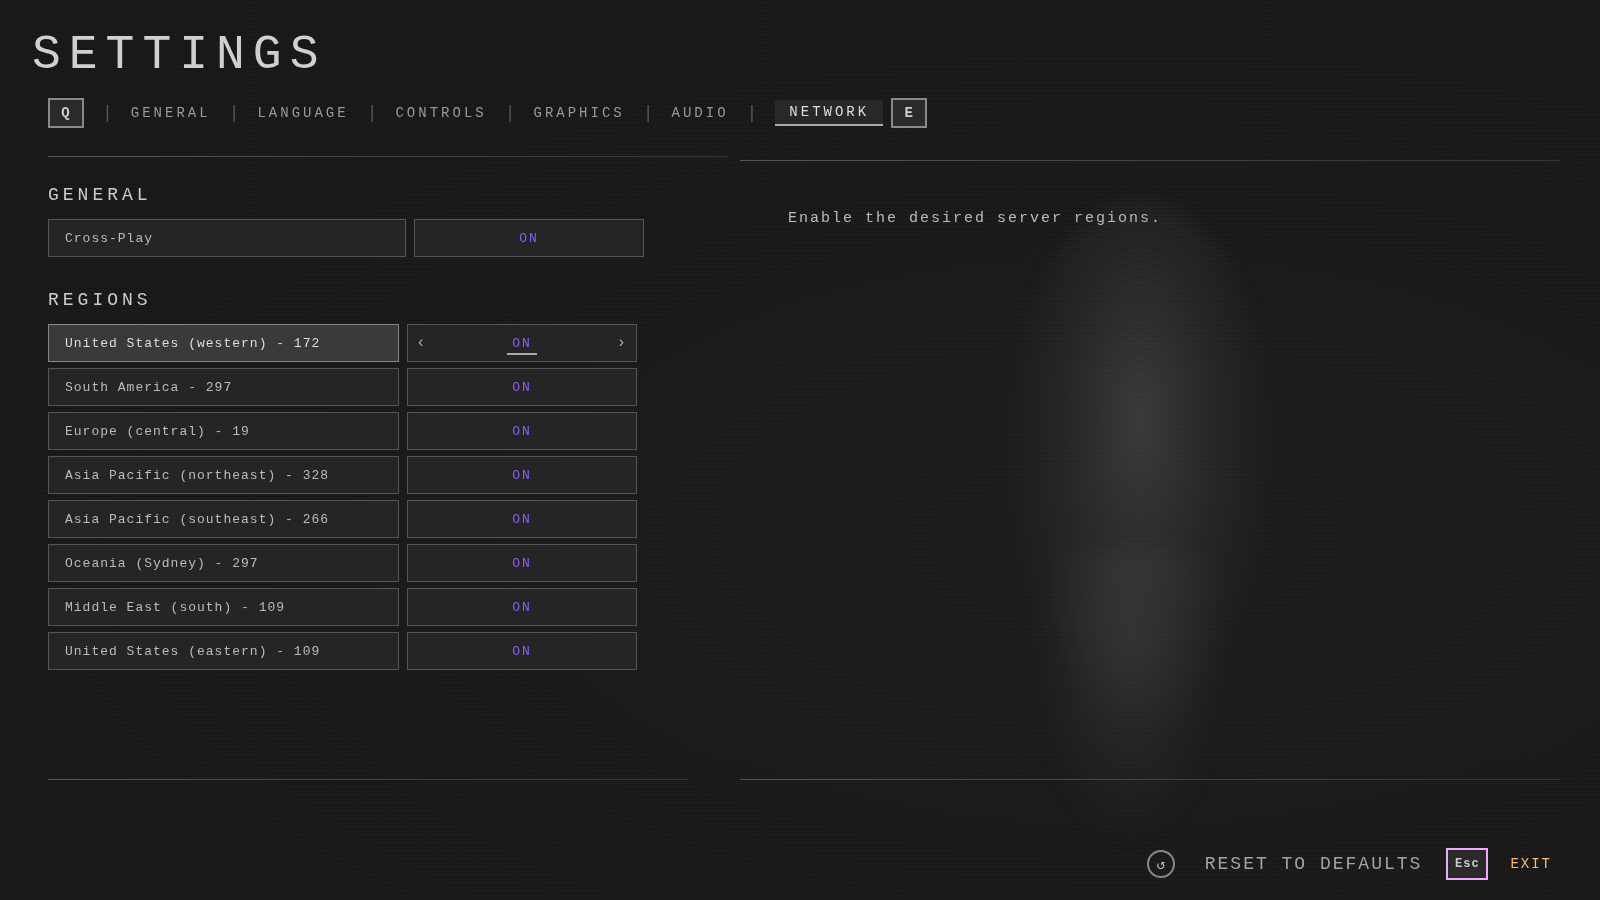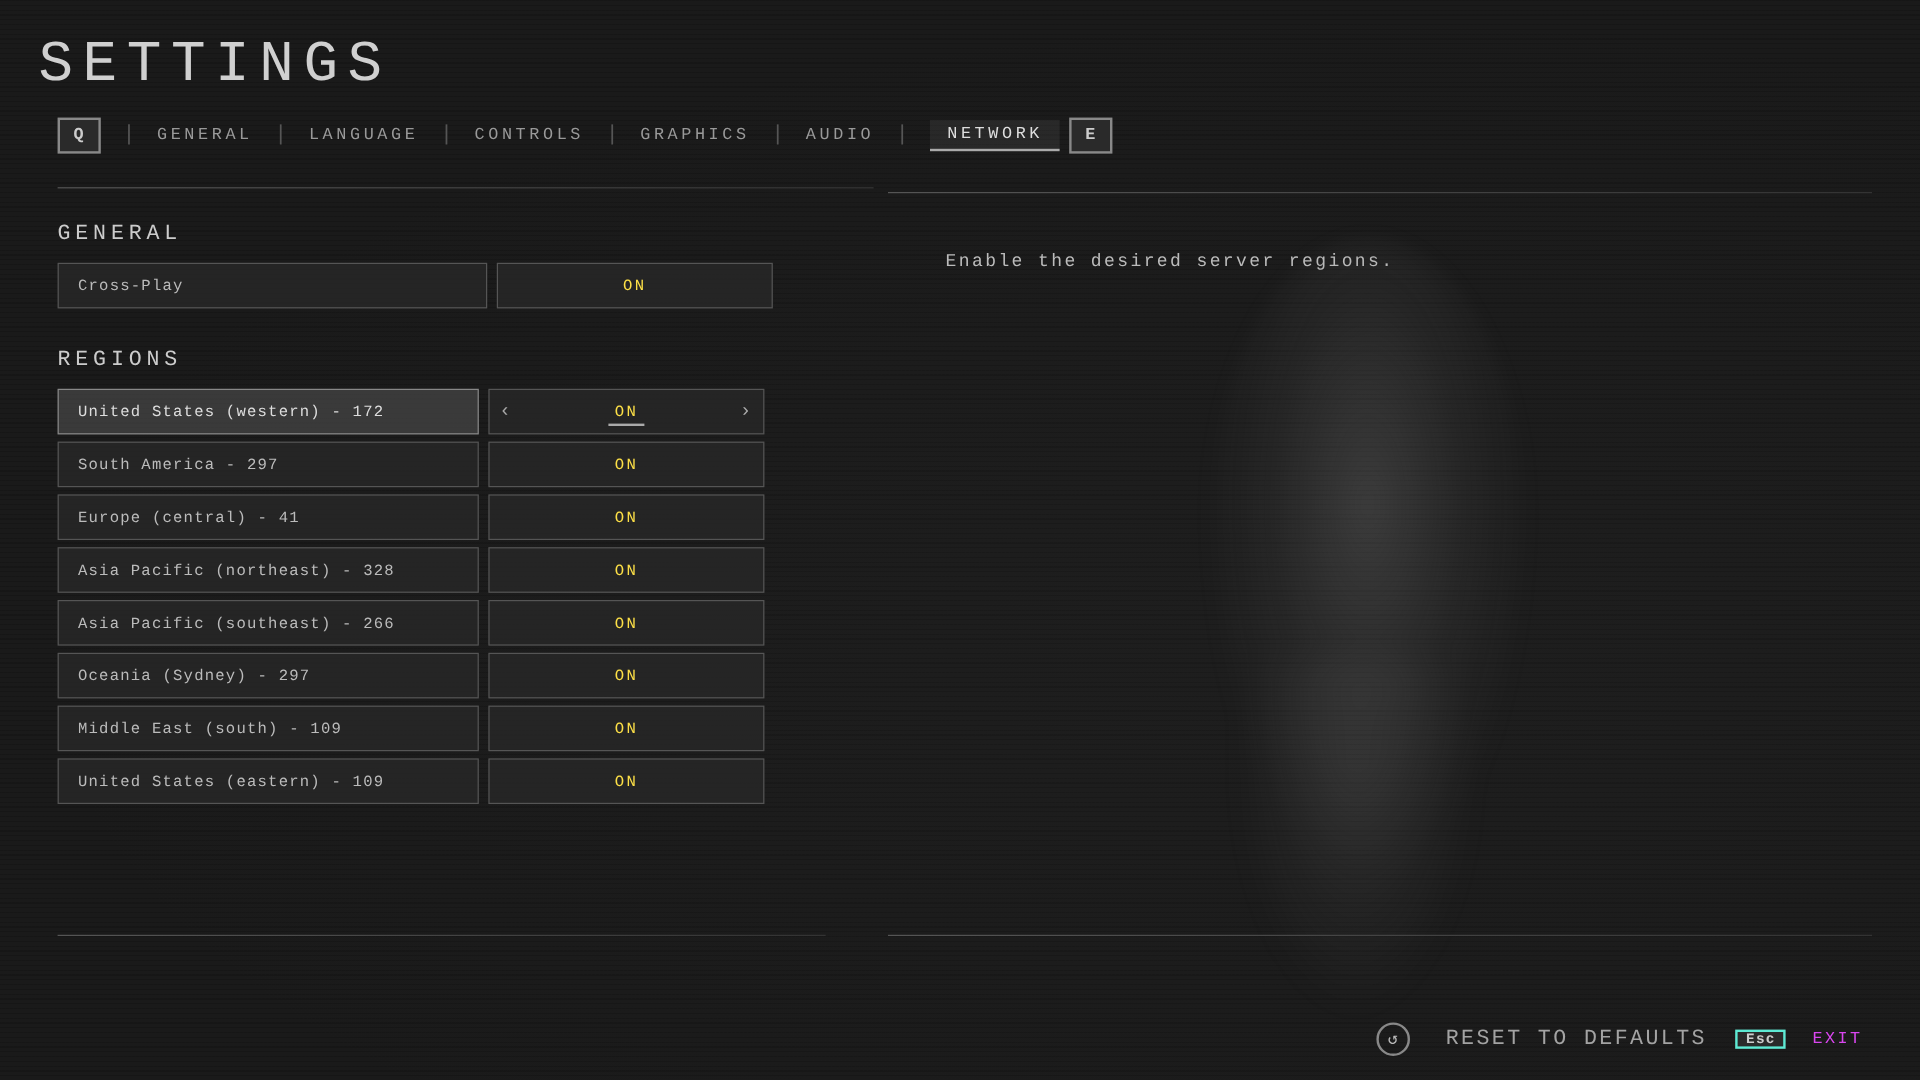--- a/index.html
+++ b/index.html
@@ -218,21 +218,21 @@
       font-size: 16px;
       cursor: pointer;
       user-select: none;
     }
 
     .toggle-value {
       flex: 1;
       text-align: center;
       font-size: 13px;
       letter-spacing: 2px;
-      color: #fde047;
+      color: #8b5cf6;
     }
 
     
     .toggle-underline {
       position: absolute;
       bottom: 6px;
       left: 50%;
       transform: translateX(-50%);
       width: 30px;
       height: 2px;
@@ -303,34 +303,34 @@
       color: #a3a3a3;
       text-transform: uppercase;
       padding-left: 20px;
     }
 
     .exit-key {
       display: inline-flex;
       align-items: center;
       justify-content: center;
       width: 42px;
-      height: 16px;
-      border: 2px solid #5eead4;
+      height: 32px;
+      border: 2px solid #f0abfc;
       background: #2a2a2a;
       color: #ccc;
       font-size: 12px;
       font-weight: bold;
       letter-spacing: 1px;
       margin-left: 8px;
     }
 
     .exit-label {
       font-size: 14px;
       letter-spacing: 2px;
-      color: #d946ef;
+      color: #fdba74;
       text-transform: uppercase;
       margin-left: 6px;
     }
 
     .crossplay-label {
       width: 358px;
     }
 
   </style>
 </head>
@@ -389,21 +389,21 @@
       </div>
 
       <div class="settings-row">
         <div class="region-label">South America - 297</div>
         <div class="toggle-control">
           <span class="toggle-value">ON</span>
         </div>
       </div>
 
       <div class="settings-row">
-        <div class="region-label">Europe (central) - 41</div>
+        <div class="region-label">Europe (central) - 19</div>
         <div class="toggle-control">
           <span class="toggle-value">ON</span>
         </div>
       </div>
 
       <div class="settings-row">
         <div class="region-label">Asia Pacific (northeast) - 328</div>
         <div class="toggle-control">
           <span class="toggle-value">ON</span>
         </div>

